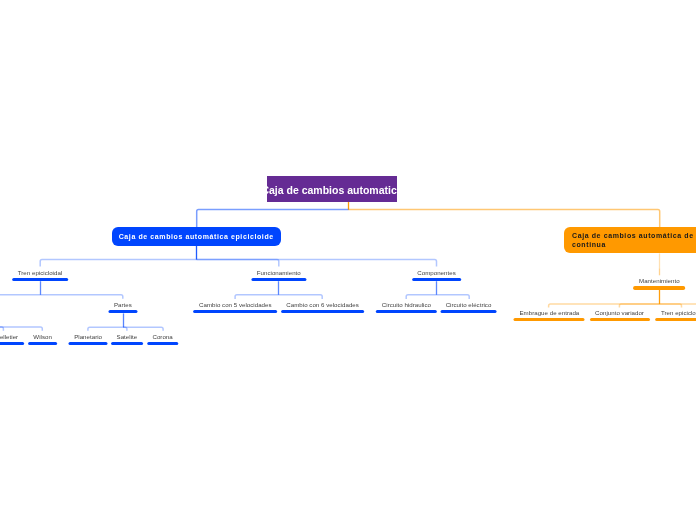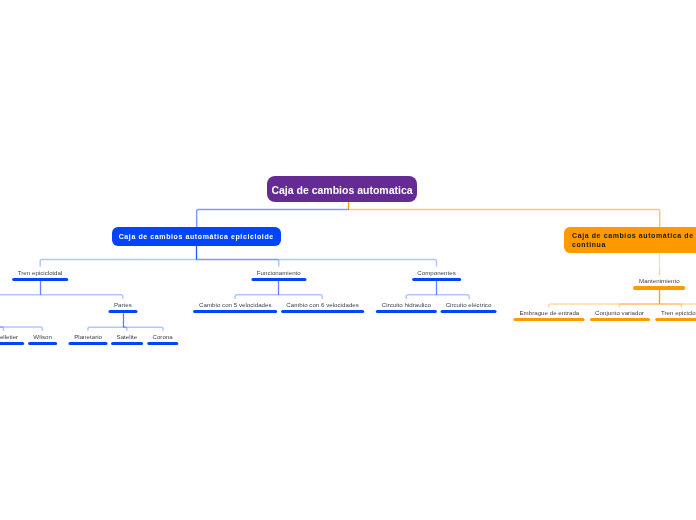--- a/index.html
+++ b/index.html
@@ -3,22 +3,22 @@
 <meta charset="utf-8">
 <style>
   html,body{margin:0;padding:0;}
   body{width:696px;height:520px;background:#ffffff;overflow:hidden;
        font-family:"Liberation Sans",sans-serif;
        -webkit-font-smoothing:antialiased;}
   #stage{position:relative;width:696px;height:520px;overflow:hidden;background:#ffffff;}
   #connector-layer{position:absolute;left:0;top:0;}
   .pill{position:absolute;display:flex;align-items:center;box-sizing:border-box;}
   .pill .pill-label{font-weight:bold;line-height:9px;}
-  #root-node{border-radius:8px;justify-content:center;background:#652b94;
-             left:267px;top:176px;width:150px;height:26px;}
+  #root-node{border-radius:0;justify-content:center;background:#652b94;
+             left:267px;top:176px;width:130px;height:26px;}
   #root-node .pill-label{font-size:10.5px;color:#ffffff;text-align:center;
              white-space:nowrap;position:relative;top:1.1px;}
   .branch-node{border-radius:6px;}
   .branch-node .pill-label{font-size:7px;letter-spacing:0.6px;}
   .branch-node.align-center{justify-content:center;}
   .branch-node.align-center .pill-label{text-align:center;white-space:nowrap;}
   .branch-node.align-left{justify-content:flex-start;padding-left:8px;}
   .branch-node.align-left .pill-label{text-align:left;}
   .topic-node{position:absolute;}
   .topic-node .topic-label{position:absolute;left:50%;top:0;transform:translateX(-50%);

